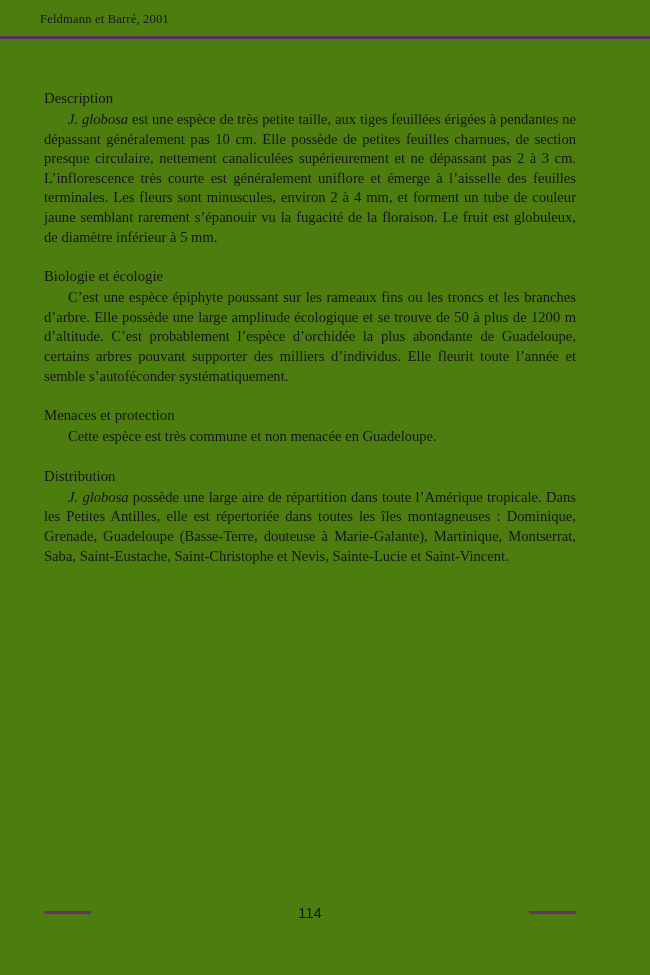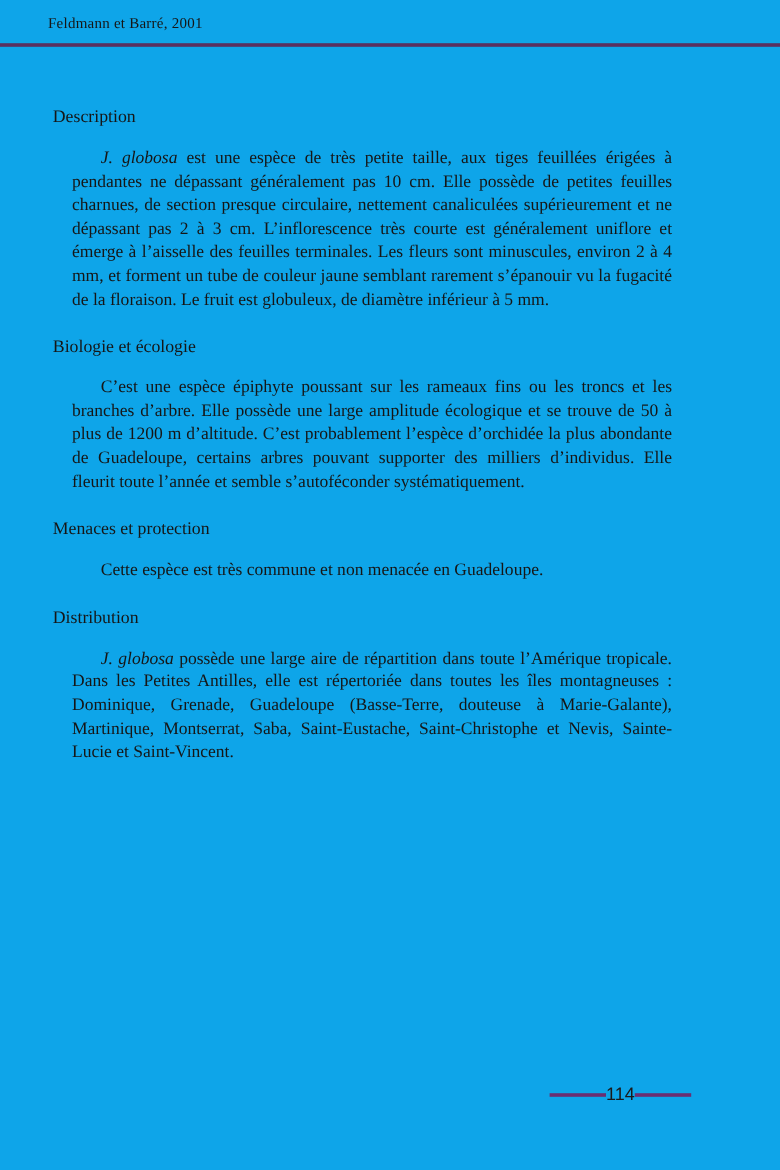--- a/index.html
+++ b/index.html
@@ -1,20 +1,20 @@
 <!DOCTYPE html>
 <html lang="fr"><head>
 <meta charset="utf-8">
 <style>
   html, body { margin: 0; padding: 0; background: #ffffff; }
   .page {
     position: relative;
     width: 650px;
     height: 975px;
-    background: #0ea5e9;
+    background: #4d7c0f;
     font-family: "Liberation Serif", serif;
     color: #161616;
     overflow: hidden;
   }
   .running-header {
     position: absolute;
     left: 40px;
     top: 12px;
     font-size: 12.5px;
     letter-spacing: 0.2px;
@@ -45,35 +45,35 @@
   }
   .section .section-heading {
     font-size: 14.8px;
     font-weight: normal;
     margin: 21px 0 3px 0;
   }
   .section:first-of-type .section-heading {
     margin-top: 36px;
   }
   .section p {
-    margin: 16px;
+    margin: 0;
     font-size: 14.6px;
     line-height: 19.6px;
     text-align: justify;
     text-indent: 24px;
   }
   .section p .lead-italic { font-style: italic; }
   .page-footer {
     position: absolute;
     left: 44px;
     top: 904px;
     width: 532px;
     display: flex;
     align-items: center;
-    justify-content: flex-end;
+    justify-content: space-between;
     font-family: "Liberation Sans", sans-serif;
     font-size: 15px;
     color: #1a1a1a;
   }
   .footer-line {
     display: inline-block;
     width: 47px;
     height: 3px;
   }
 </style>

